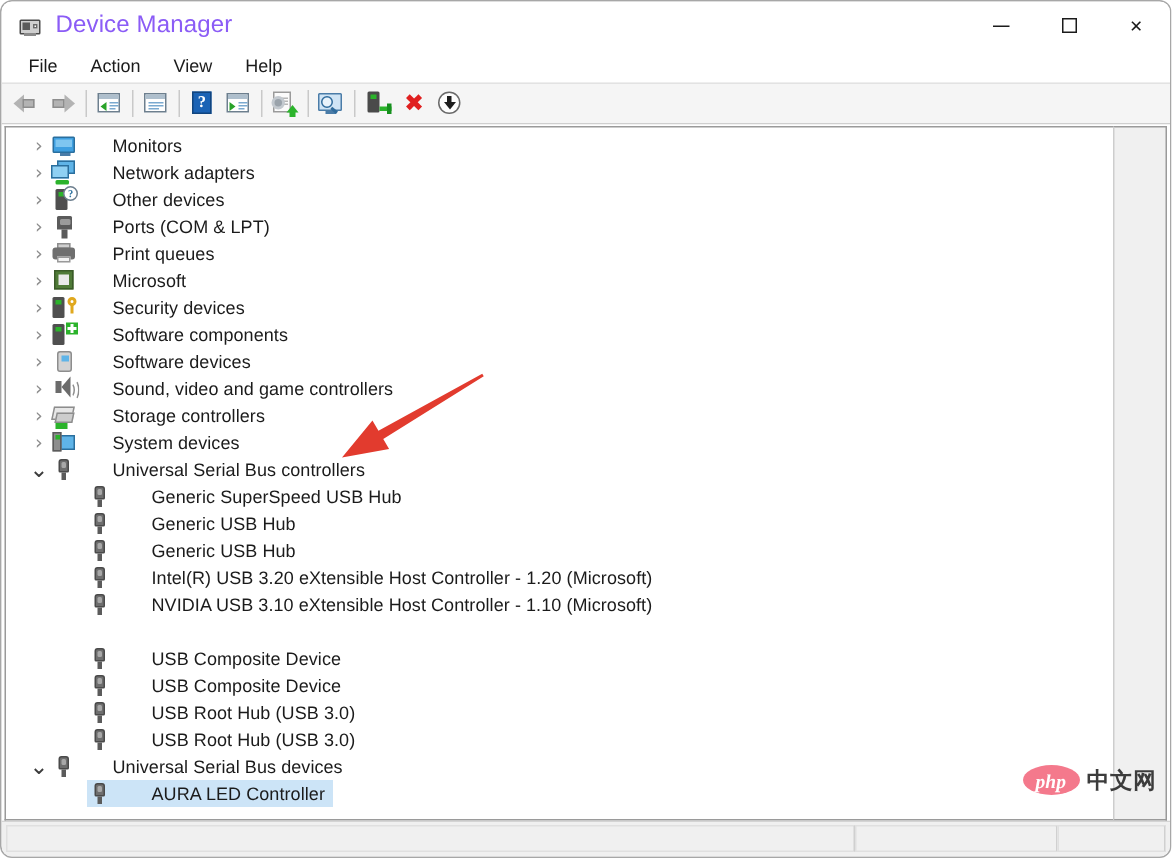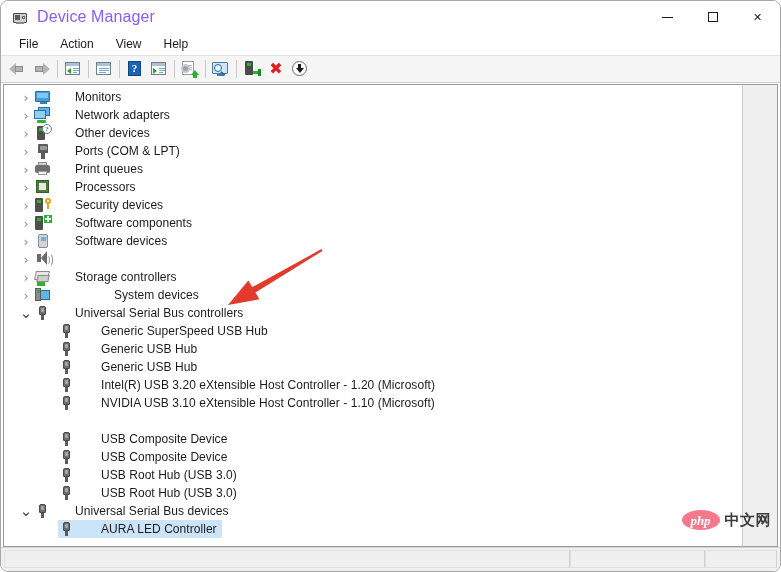--- a/index.html
+++ b/index.html
@@ -979,21 +979,21 @@
               </span>
               <span class="node-label">Print queues</span>
             </span>
           </div>
           <div class="node d1">
             <span class="twisty" style="font-size: 13px;">›</span>
             <span style="display: inline-flex; align-items: center;">
               <span class="node-icon">
                 <span class="ic-cpu"></span>
               </span>
-              <span class="node-label">Processors</span>
+              <span class="node-label">Microsoft</span>
             </span>
           </div>
           <div class="node d1">
             <span class="twisty" style="font-size: 13px;">›</span>
             <span style="display: inline-flex; align-items: flex-end;">
               <span class="node-icon">
                 <span class="ic-tower" style="left:1px;"></span>
                 <span class="ic-key"></span>
               </span>
               <span class="node-label">Security devices</span>
@@ -1019,36 +1019,37 @@
             </span>
           </div>
           <div class="node d1">
             <span class="twisty" style="font-size: 13px;">›</span>
             <span style="display: inline-flex; align-items: center;">
               <span class="node-icon">
                 <span class="ic-speaker"></span>
                 <span class="ic-sound-w1"></span>
                 <span class="ic-sound-w2"></span>
               </span>
+              <span class="node-label">Sound, video and game controllers</span>
             </span>
           </div>
           <div class="node d1">
             <span class="twisty" style="font-size: 13px;">›</span>
             <span style="display: inline-flex; align-items: center;">
               <span class="node-icon">
                 <span class="ic-storage"></span>
                 <span class="ic-storage2"></span>
                 <span class="ic-storage-grn"></span>
               </span>
               <span class="node-label">Storage controllers</span>
             </span>
           </div>
           <div class="node d1">
             <span class="twisty" style="font-size: 13px;">›</span>
-            <span style="display: inline-flex; align-items: flex-start; gap: 39px;">
+            <span style="display: inline-flex; align-items: flex-start;">
               <span class="node-icon">
                 <span class="ic-sysdev-b"></span>
                 <span class="ic-sysdev-a"></span>
               </span>
               <span class="node-label">System devices</span>
             </span>
           </div>
           <div class="node d1">
             <span class="twisty expanded" style="font-size: 15px; line-height: 6px;">⌄</span>
             <span style="display: inline-flex; align-items: center;">

